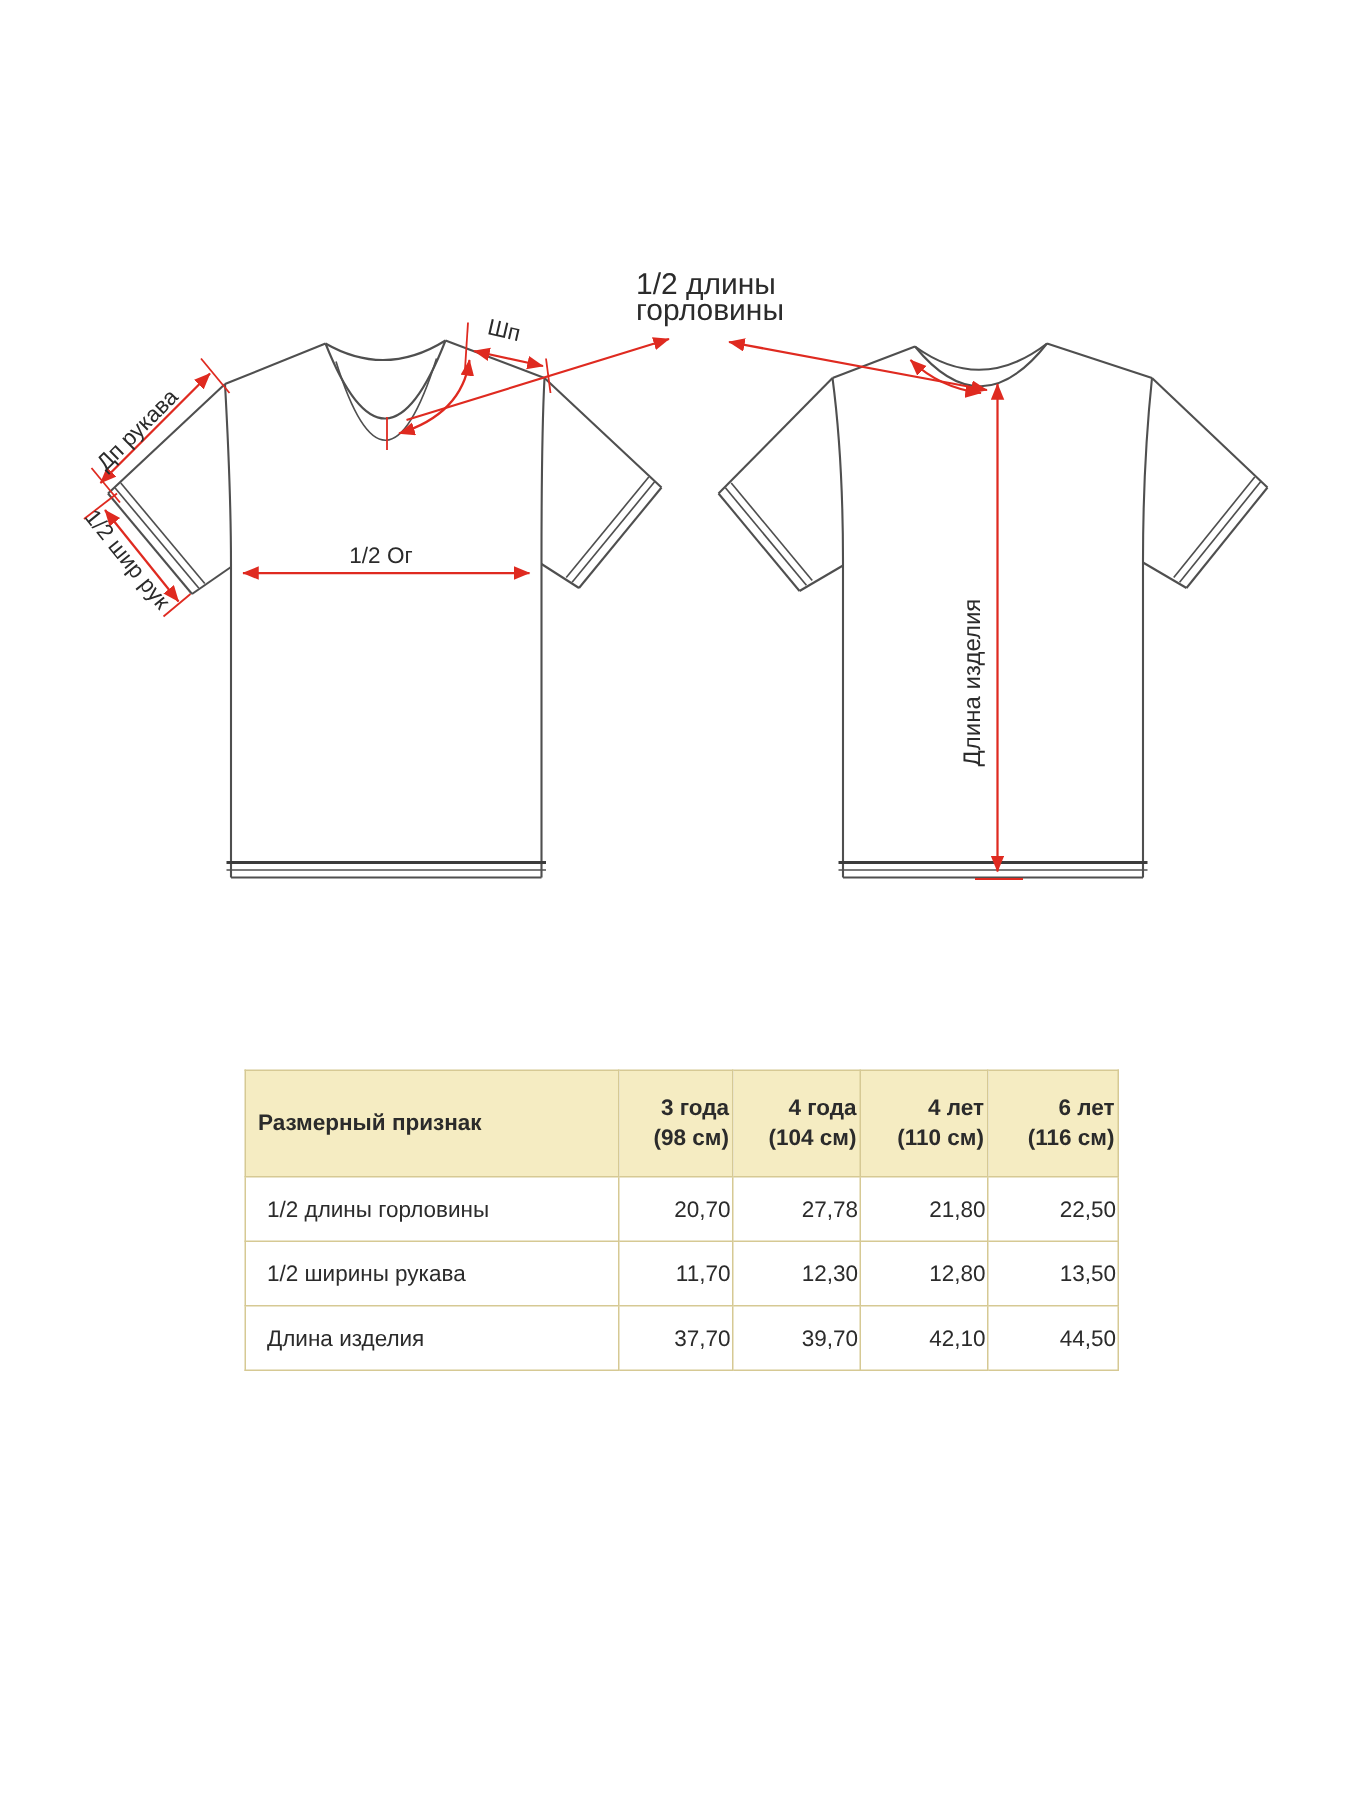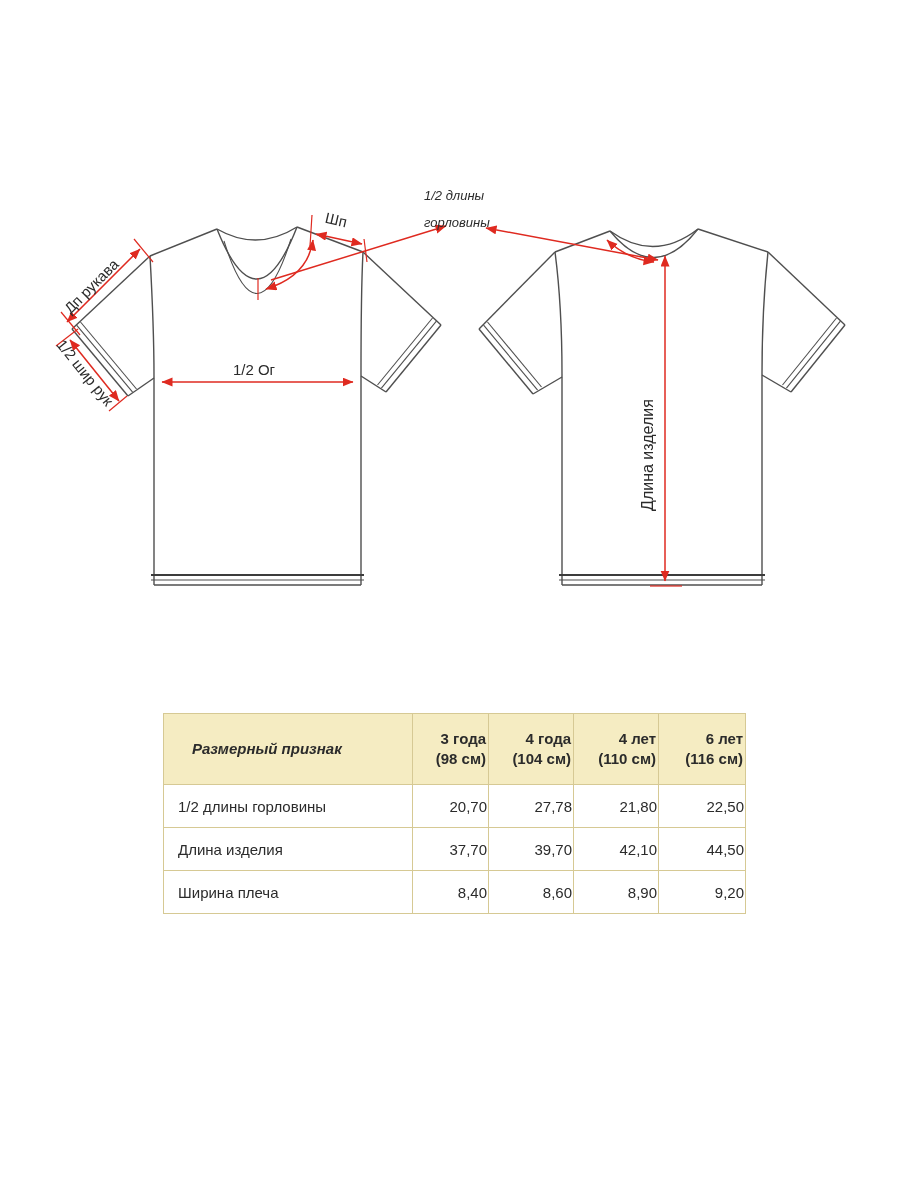--- a/index.html
+++ b/index.html
@@ -9,36 +9,36 @@
   }
   #diagram{position:absolute;left:0;top:0;}
   .shirt-line{stroke:#4f4f4f;stroke-width:1.4;fill:none;}
   .shirt-thin{stroke:#4f4f4f;stroke-width:1.1;fill:none;}
   .hem-heavy{stroke:#3c3c3c;stroke-width:1.9;fill:none;}
   .red{stroke:#df2a20;stroke-width:1.5;fill:none;}
   .red-thin{stroke:#df2a20;stroke-width:1.2;fill:none;}
   .anno-text{font-family:"Liberation Sans", sans-serif;font-size:15px;fill:#2b2b2b;}
   .anno-text-lg{font-family:"Liberation Sans", sans-serif;font-size:16px;fill:#2b2b2b;}
   #neck-label{
-    position:absolute;left:424px;top:182px;font-size:13px;line-height:27px;
-    white-space:pre-line;color:#2b2b2b;font-style:italic;
+    position:absolute;left:424px;top:182px;font-size:20px;line-height:17px;
+    white-space:pre-line;color:#2b2b2b;
   }
   #size-table{
     position:absolute;left:163px;top:713px;width:582px;
     border-collapse:collapse;table-layout:fixed;
     font-size:15px;color:#2b2b2b;
   }
   #size-table th, #size-table td{
     border:1px solid #d6c994;overflow:hidden;
   }
   #size-table thead th{
     background:#f5ecc2;height:70px;font-weight:bold;text-align:right;
     line-height:20px;vertical-align:middle;padding:0 2px;
   }
-  #size-table thead th.lbl{text-align:left;padding-left:28px;font-style:italic;}
+  #size-table thead th.lbl{text-align:left;padding-left:8px;}
   #size-table tbody td{
     background:#ffffff;height:40px;text-align:right;vertical-align:middle;
   }
   #size-table tbody td.lbl{text-align:left;padding-left:14px;}
   .col-label{width:249px;}
   .col-size1{width:76px;}
   .col-size2{width:85px;}
   .col-size3{width:85px;}
   .col-size4{width:87px;}
 </style>
@@ -166,27 +166,27 @@
   </thead>
   <tbody>
     <tr>
       <td class="lbl">1/2 длины горловины</td>
       <td>20,70</td>
       <td>27,78</td>
       <td>21,80</td>
       <td>22,50</td>
     </tr>
     <tr>
+      <td class="lbl">1/2 ширины рукава</td>
+      <td>11,70</td>
+      <td>12,30</td>
+      <td>12,80</td>
+      <td>13,50</td>
+    </tr>
+    <tr>
       <td class="lbl">Длина изделия</td>
       <td>37,70</td>
       <td>39,70</td>
       <td>42,10</td>
       <td>44,50</td>
     </tr>
-    <tr>
-      <td class="lbl">Ширина плеча</td>
-      <td>8,40</td>
-      <td>8,60</td>
-      <td>8,90</td>
-      <td>9,20</td>
-    </tr>
   </tbody>
 </table>
 
 </body></html>

